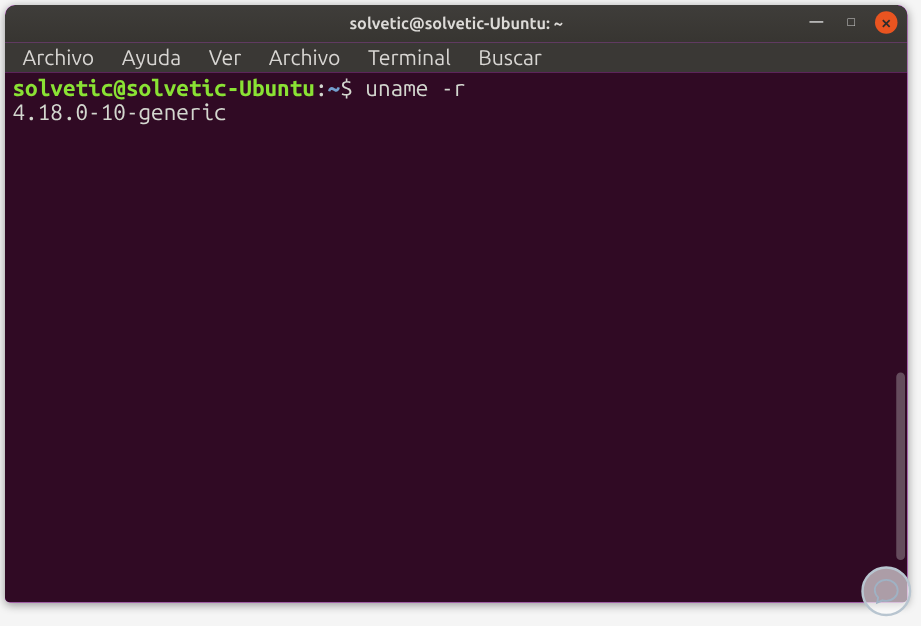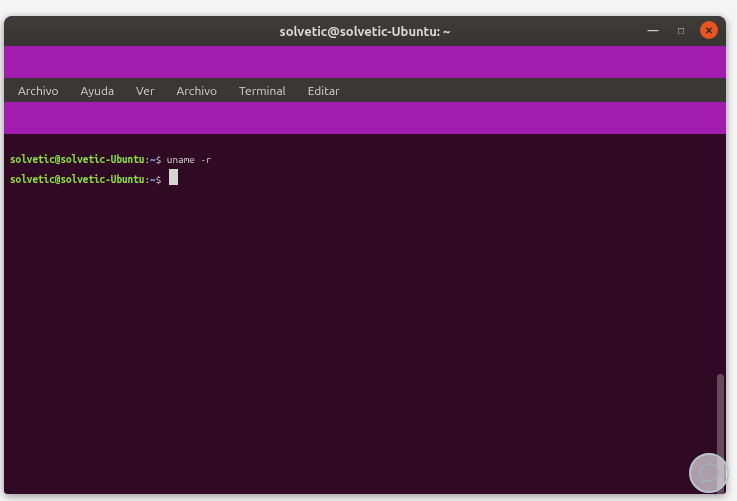--- a/index.html
+++ b/index.html
@@ -12,31 +12,30 @@
       background: #f5f5f5;
       font-family: Ubuntu, "Segoe UI", sans-serif;
       width: 737px;
       height: 501px;
       position: relative;
       overflow: hidden;
     }
     
     .terminal-window {
       position: absolute;
-      top: 16px;
+      top: 4px;
       left: 4px;
       width: 722px;
       height: 478px;
-      background: #a21caf;
+      background: #d946ef;
       border-radius: 8px 8px 4px 4px;
       box-shadow: 0 2px 8px rgba(0,0,0,0.4);
       display: flex;
       flex-direction: column;
       overflow: hidden;
-      gap: 32px;
     }
     
     .titlebar {
       height: 30px;
       background: linear-gradient(to bottom, #3f3d3a, #373531);
       display: flex;
       align-items: center;
       justify-content: center;
       position: relative;
       border-radius: 8px 8px 0 0;
@@ -100,31 +99,31 @@
       height: 24px;
       background: #3a3835;
       display: flex;
       align-items: center;
       padding: 0 4px;
       gap: 2px;
     }
     
     .menu-item {
       color: #d8d6d3;
-      font-size: 12px;
+      font-size: 17px;
       padding: 2px 10px;
       cursor: pointer;
     }
     
     .terminal-body {
       flex: 1;
       background: #300a24;
-      padding: 16px 6px;
+      padding: 4px 6px;
       font-family: "Ubuntu Mono", "DejaVu Sans Mono", monospace;
-      font-size: 10px;
+      font-size: 18px;
       line-height: 19px;
       position: relative;
       overflow: auto;
     }
     
     .term-line {
       white-space: pre;
     }
     
     .prompt-user {
@@ -201,26 +200,26 @@
       <div class="win-btn close"></div>
     </div>
   </div>
 
   <div class="menubar">
     <div class="menu-item">Archivo</div>
     <div class="menu-item">Ayuda</div>
     <div class="menu-item">Ver</div>
     <div class="menu-item">Archivo</div>
     <div class="menu-item">Terminal</div>
-    <div class="menu-item">Editar</div>
+    <div class="menu-item">Buscar</div>
   </div>
 
   <div class="terminal-body">
     <div class="term-line"><span class="prompt-user">solvetic@solvetic-Ubuntu</span><span class="prompt-sigil">:</span><span class="prompt-path">~</span><span class="prompt-sigil">$ </span><span class="cmd-text">uname -r</span></div>
-    <div class="term-line"><span class="prompt-user">solvetic@solvetic-Ubuntu</span><span class="prompt-sigil">:</span><span class="prompt-path">~</span><span class="prompt-sigil">$ </span><span class="cursor"></span></div>
+    <div class="term-line output-text">4.18.0-10-generic</div>
 
     <div class="scrollbar"></div>
   </div>
 
 </div>
 
 <div class="chat-bubble">
   <svg viewBox="0 0 24 24">
     <path d="M12 2C6.48 2 2 6.03 2 11c0 2.5 1.1 4.75 2.9 6.35L4 22l4.8-2.1c1 .3 2.05.45 3.2.45 5.52 0 10-4.03 10-9S17.52 2 12 2z" fill="none" stroke="#9fb2c4" stroke-width="1.6"></path>
   </svg>

